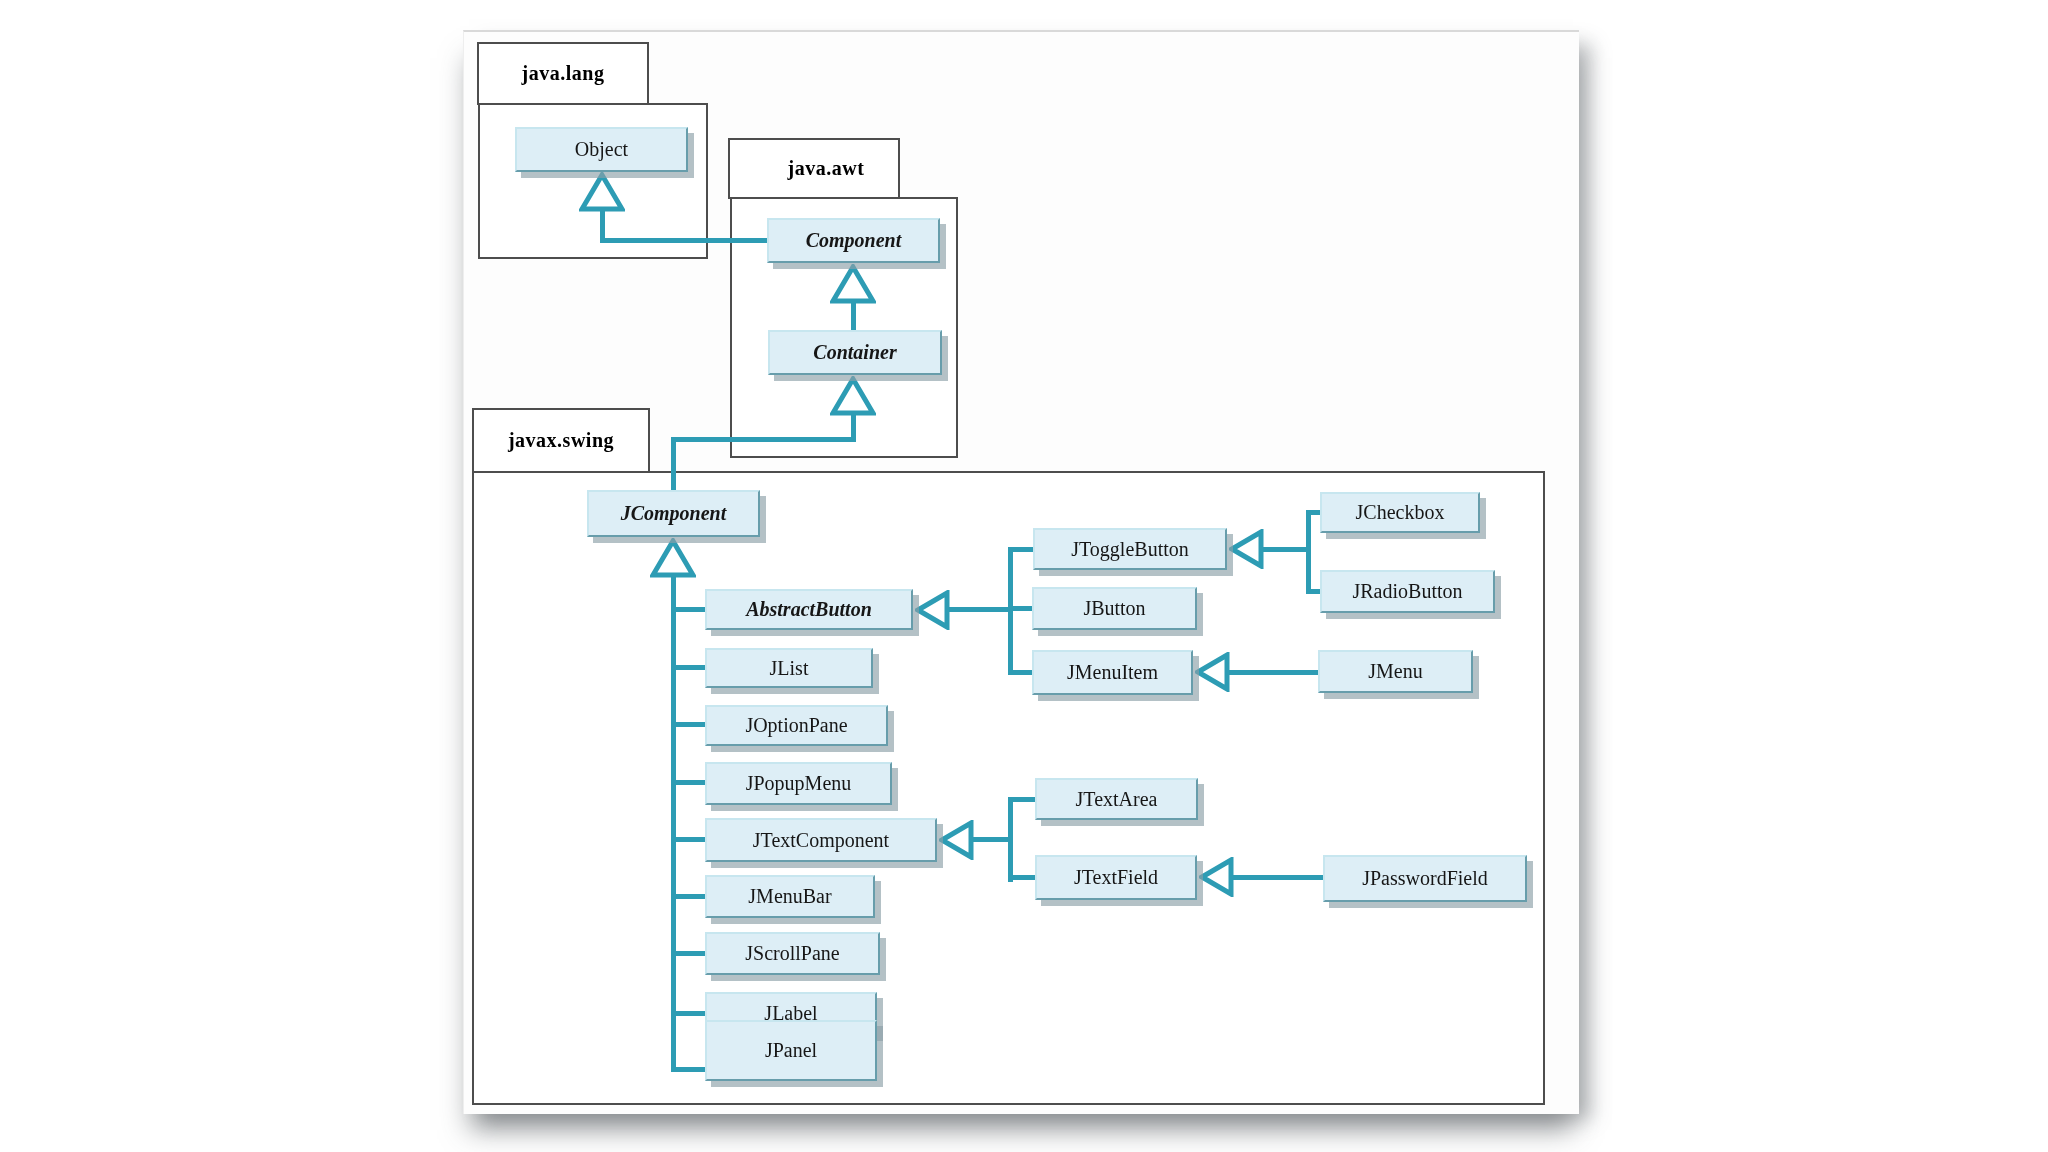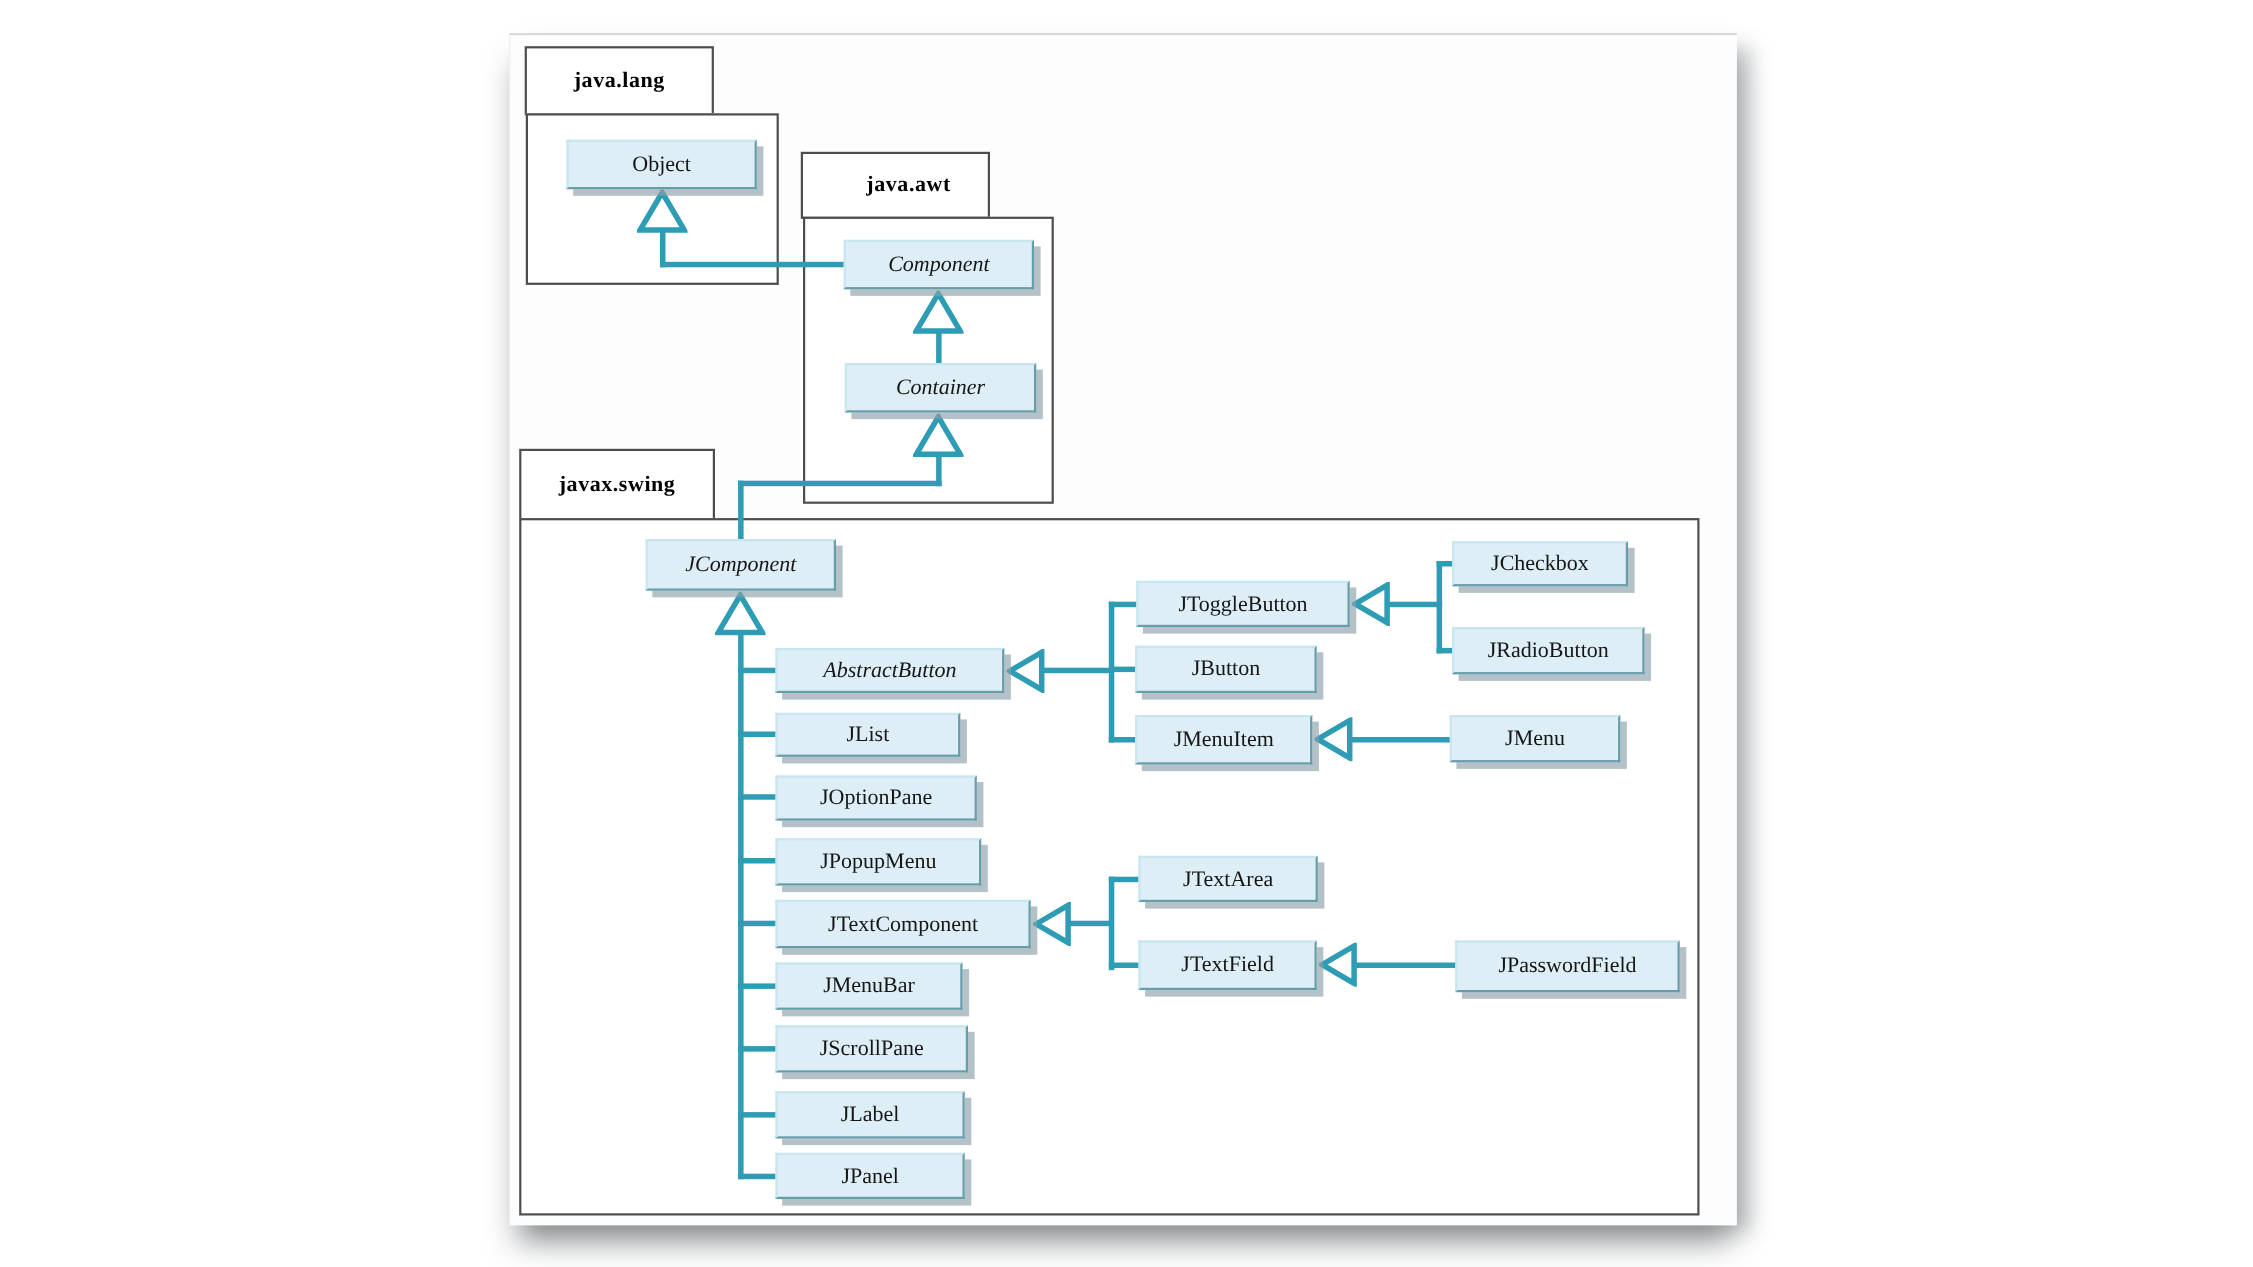--- a/index.html
+++ b/index.html
@@ -11,21 +11,21 @@
         z-index:0;}
   .pkg-tab{position:absolute;background:#ffffff;border:2px solid #4d4d4d;box-sizing:border-box;
            display:flex;align-items:center;justify-content:center;z-index:1;
            font-weight:bold;font-size:20px;color:#000000;letter-spacing:0.5px;}
   .pkg-body{position:absolute;background:#ffffff;border:2px solid #4d4d4d;box-sizing:border-box;z-index:1;}
   .ln{position:absolute;background:#2d9cb4;z-index:2;}
   .tri{position:absolute;z-index:3;}
   .cls{position:absolute;background:#ddeef6;border:2px solid;border-color:#c7e6ef #679dab #679dab #c7e6ef;
        box-sizing:border-box;display:flex;align-items:center;justify-content:center;z-index:3;
        font-size:20px;color:#161616;box-shadow:6px 6px 0 rgba(140,160,167,0.65);}
-  .abstract{font-style:italic;}
+  .abstract{font-style:italic;font-weight:bold;}
 </style>
 </head>
 <body>
 
 <div class="canvas">
   <div class="page"></div>
 
   <div class="pkg-tab" style="left:477px;top:42px;width:172px;height:63px;">
     <span>java.lang</span>
   </div>
@@ -150,21 +150,21 @@
     </div>
 
   <div class="cls" style="left:705px;top:932px;width:175px;height:43px;">
     <span>JScrollPane</span>
     </div>
 
   <div class="cls" style="left:705px;top:992px;width:172px;height:43px;">
     <span>JLabel</span>
     </div>
 
-  <div class="cls" style="left:705px;top:1048px;width:172px;height:42px;">
+  <div class="cls" style="left:705px;top:1020px;width:172px;height:61px;">
     <span>JPanel</span>
     </div>
 
   <div class="cls" style="left:1033px;top:528px;width:194px;height:42px;">
     <span>JToggleButton</span>
     </div>
 
   <div class="cls" style="left:1032px;top:587px;width:165px;height:43px;">
     <span>JButton</span>
     </div>

